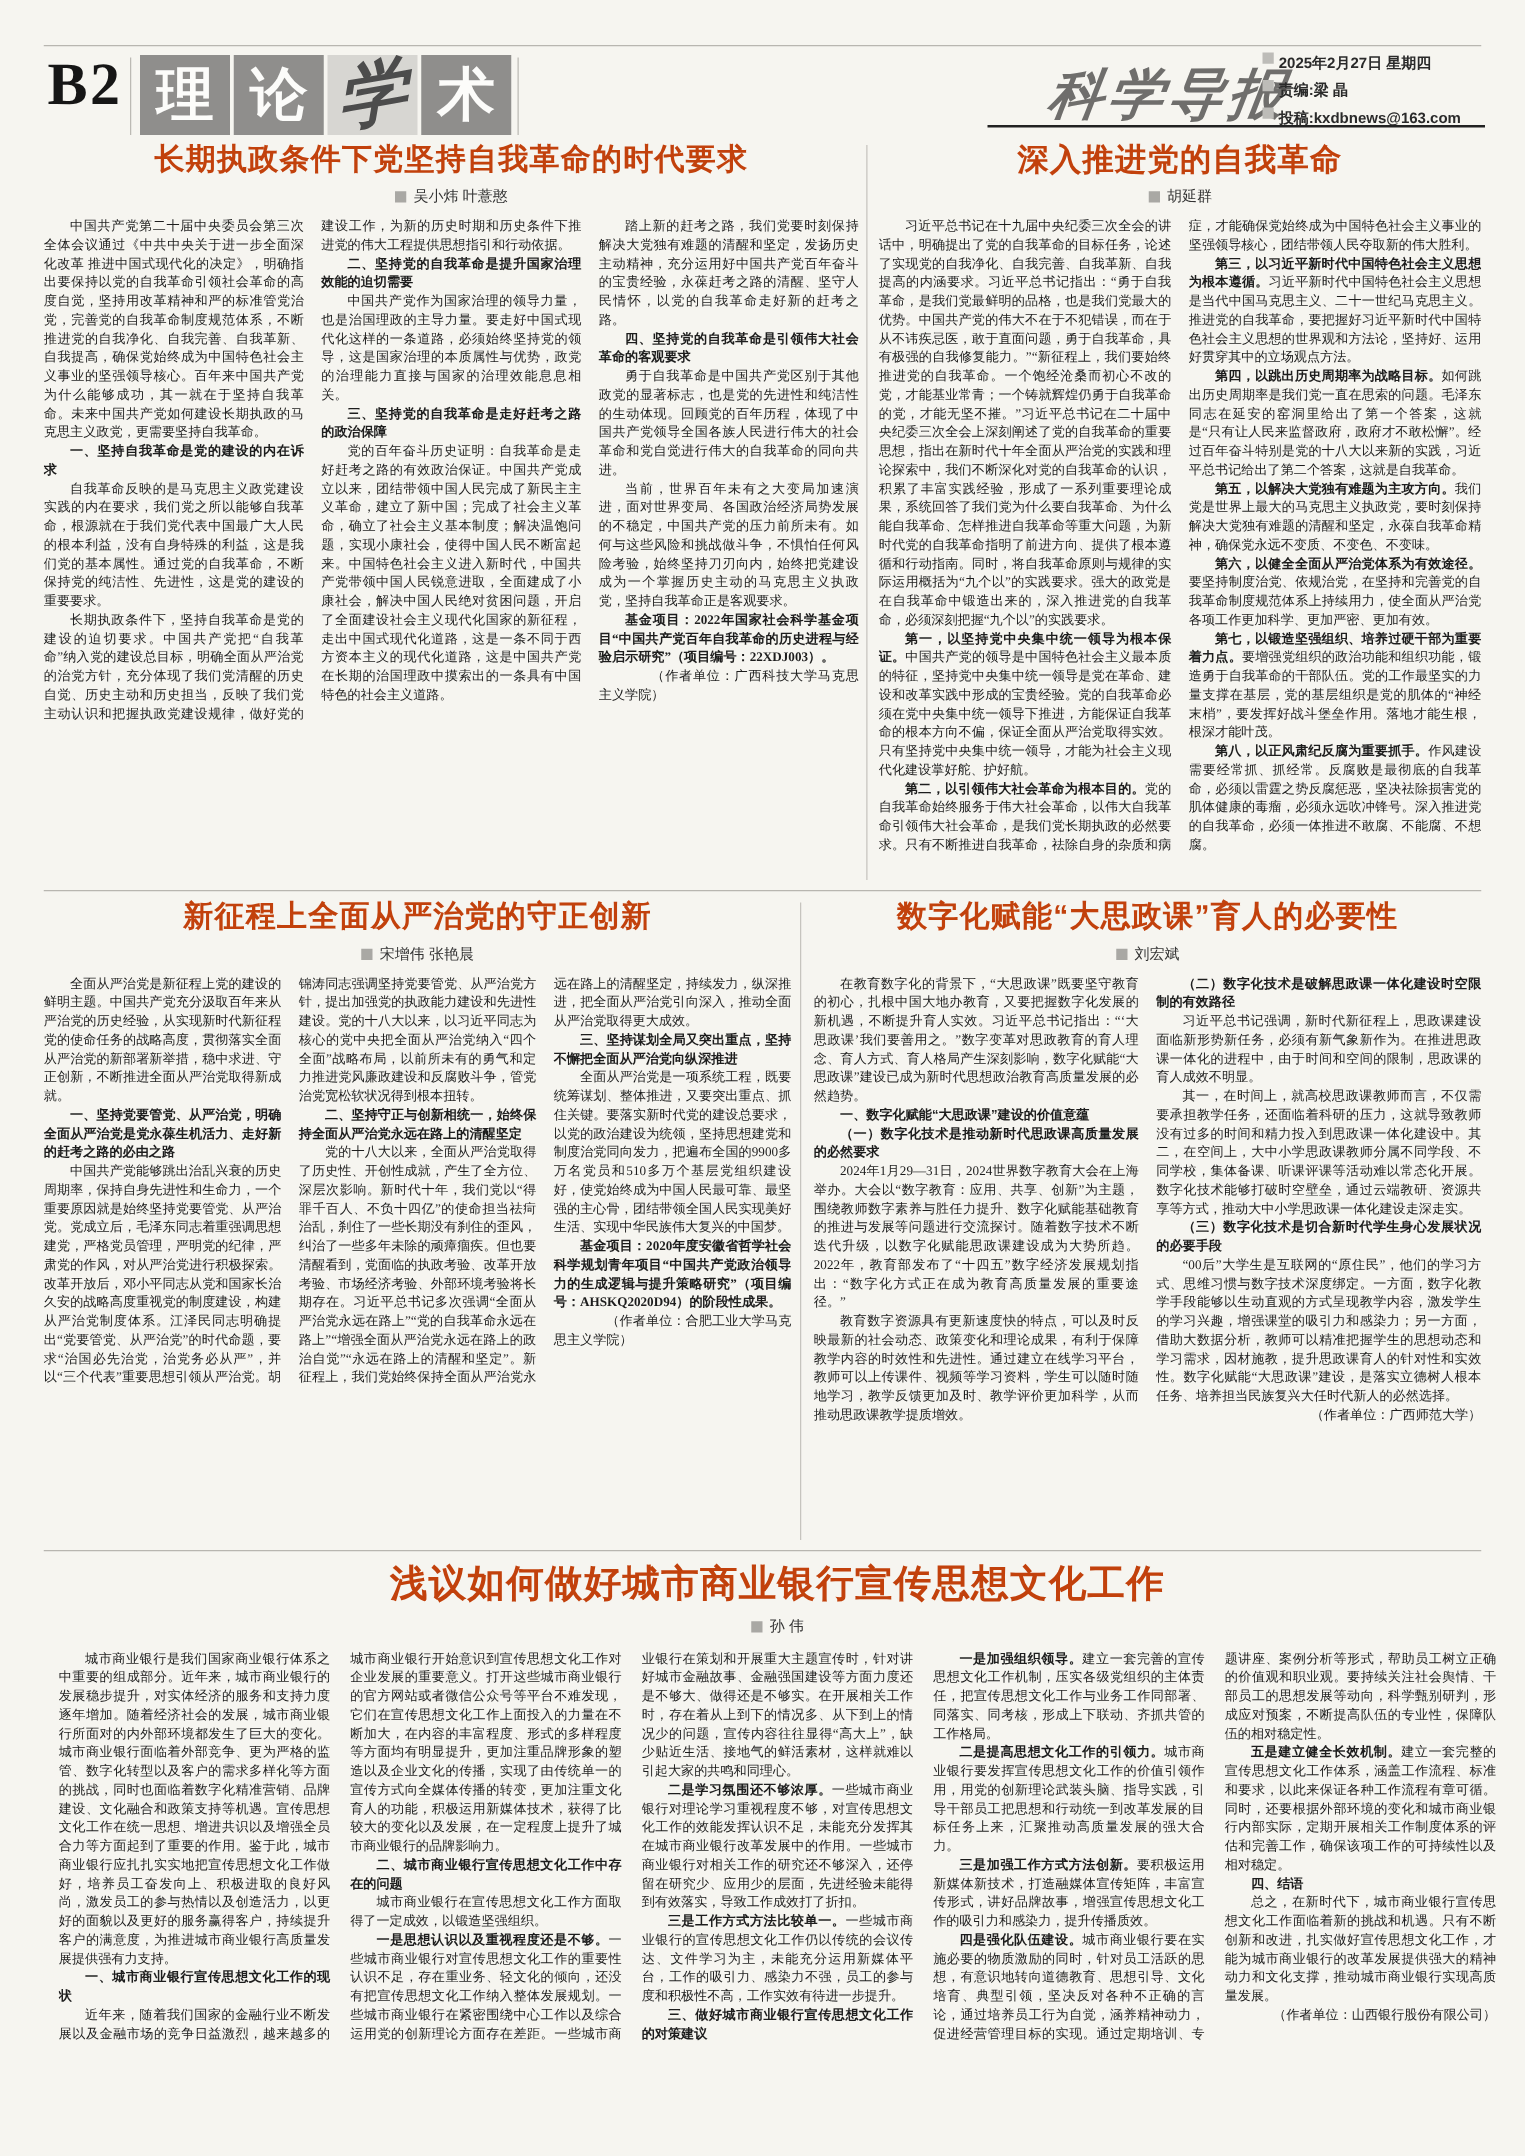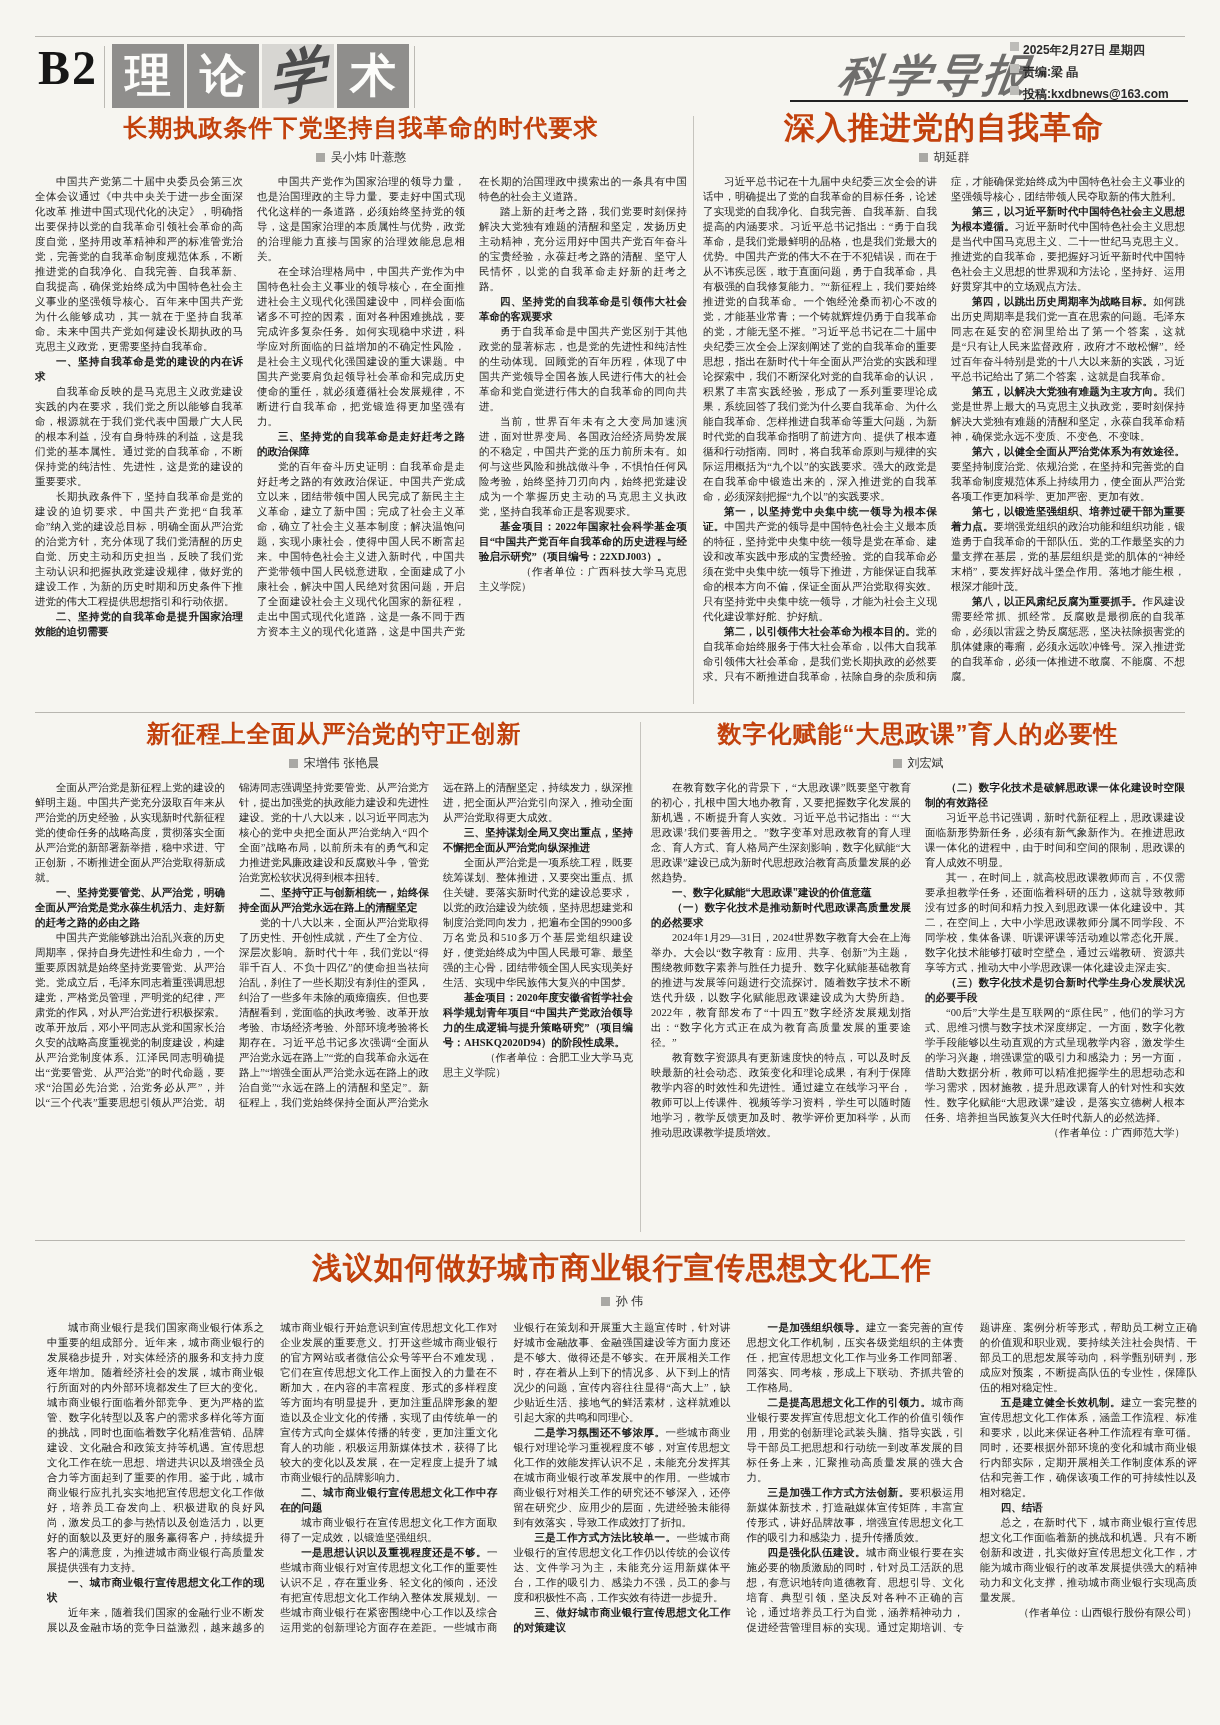--- a/index.html
+++ b/index.html
@@ -93,34 +93,33 @@
       <span class="bsq"></span>
       <span>吴小炜 叶薏憨</span>
     </div>
     <div class="colbody" style="margin-top:8px;height:528px;column-count:3;">
         <p class="blk p">中国共产党第二十届中央委员会第三次全体会议通过《中共中央关于进一步全面深化改革 推进中国式现代化的决定》，明确指出要保持以党的自我革命引领社会革命的高度自觉，坚持用改革精神和严的标准管党治党，完善党的自我革命制度规范体系，不断推进党的自我净化、自我完善、自我革新、自我提高，确保党始终成为中国特色社会主义事业的坚强领导核心。百年来中国共产党为什么能够成功，其一就在于坚持自我革命。未来中国共产党如何建设长期执政的马克思主义政党，更需要坚持自我革命。</p>
         <p class="blk h">一、坚持自我革命是党的建设的内在诉求</p>
         <p class="blk p">自我革命反映的是马克思主义政党建设实践的内在要求，我们党之所以能够自我革命，根源就在于我们党代表中国最广大人民的根本利益，没有自身特殊的利益，这是我们党的基本属性。通过党的自我革命，不断保持党的纯洁性、先进性，这是党的建设的重要要求。</p>
         <p class="blk p">长期执政条件下，坚持自我革命是党的建设的迫切要求。中国共产党把“自我革命”纳入党的建设总目标，明确全面从严治党的治党方针，充分体现了我们党清醒的历史自觉、历史主动和历史担当，反映了我们党主动认识和把握执政党建设规律，做好党的建设工作，为新的历史时期和历史条件下推进党的伟大工程提供思想指引和行动依据。</p>
         <p class="blk h">二、坚持党的自我革命是提升国家治理效能的迫切需要</p>
         <p class="blk p">中国共产党作为国家治理的领导力量，也是治国理政的主导力量。要走好中国式现代化这样的一条道路，必须始终坚持党的领导，这是国家治理的本质属性与优势，政党的治理能力直接与国家的治理效能息息相关。</p>
-        <p class="blk p">在全球治理格局中，中国共产党作为中国特色社会主义事业的领导核心，在全面推进社会主义现代化强国建设中，同样会面临诸多不可控的因素，面对各种困难挑战，要完成许多复杂任务。如何实现稳中求进，科学应对所面临的日益增加的不确定性风险，是社会主义现代化强国建设的重大课题。中国共产党要肩负起领导社会革命和完成历史使命的重任，就必须遵循社会发展规律，不断进行自我革命，把党锻造得更加坚强有力。</p>
         <p class="blk h">三、坚持党的自我革命是走好赶考之路的政治保障</p>
         <p class="blk p">党的百年奋斗历史证明：自我革命是走好赶考之路的有效政治保证。中国共产党成立以来，团结带领中国人民完成了新民主主义革命，建立了新中国；完成了社会主义革命，确立了社会主义基本制度；解决温饱问题，实现小康社会，使得中国人民不断富起来。中国特色社会主义进入新时代，中国共产党带领中国人民锐意进取，全面建成了小康社会，解决中国人民绝对贫困问题，开启了全面建设社会主义现代化国家的新征程，走出中国式现代化道路，这是一条不同于西方资本主义的现代化道路，这是中国共产党在长期的治国理政中摸索出的一条具有中国特色的社会主义道路。</p>
         <p class="blk p">踏上新的赶考之路，我们党要时刻保持解决大党独有难题的清醒和坚定，发扬历史主动精神，充分运用好中国共产党百年奋斗的宝贵经验，永葆赶考之路的清醒、坚守人民情怀，以党的自我革命走好新的赶考之路。</p>
         <p class="blk h">四、坚持党的自我革命是引领伟大社会革命的客观要求</p>
         <p class="blk p">勇于自我革命是中国共产党区别于其他政党的显著标志，也是党的先进性和纯洁性的生动体现。回顾党的百年历程，体现了中国共产党领导全国各族人民进行伟大的社会革命和党自觉进行伟大的自我革命的同向共进。</p>
         <p class="blk p">当前，世界百年未有之大变局加速演进，面对世界变局、各国政治经济局势发展的不稳定，中国共产党的压力前所未有。如何与这些风险和挑战做斗争，不惧怕任何风险考验，始终坚持刀刃向内，始终把党建设成为一个掌握历史主动的马克思主义执政党，坚持自我革命正是客观要求。</p>
         <p class="blk fund">基金项目：2022年国家社会科学基金项目“中国共产党百年自我革命的历史进程与经验启示研究”（项目编号：22XDJ003）。</p>
         <p class="blk affil">（作者单位：广西科技大学马克思主义学院）</p>
       </div>
   </div>
   <div class="vrule" style="left:658px;top:4px;height:588px;"></div>
   <div class="article" style="left:668px;width:482px;">
-    <div class="headline" style="font-size:31px;line-height:32px;">深入推进党的自我革命</div>
+    <div class="headline" style="font-size:25px;line-height:32px;">深入推进党的自我革命</div>
     <div class="byline">
       <span class="bsq"></span>
       <span>胡延群</span>
     </div>
     <div class="colbody" style="margin-top:8px;height:528px;column-count:2;">
         <p class="blk p">习近平总书记在十九届中央纪委三次全会的讲话中，明确提出了党的自我革命的目标任务，论述了实现党的自我净化、自我完善、自我革新、自我提高的内涵要求。习近平总书记指出：“勇于自我革命，是我们党最鲜明的品格，也是我们党最大的优势。中国共产党的伟大不在于不犯错误，而在于从不讳疾忌医，敢于直面问题，勇于自我革命，具有极强的自我修复能力。”“新征程上，我们要始终推进党的自我革命。一个饱经沧桑而初心不改的党，才能基业常青；一个铸就辉煌仍勇于自我革命的党，才能无坚不摧。”习近平总书记在二十届中央纪委三次全会上深刻阐述了党的自我革命的重要思想，指出在新时代十年全面从严治党的实践和理论探索中，我们不断深化对党的自我革命的认识，积累了丰富实践经验，形成了一系列重要理论成果，系统回答了我们党为什么要自我革命、为什么能自我革命、怎样推进自我革命等重大问题，为新时代党的自我革命指明了前进方向、提供了根本遵循和行动指南。同时，将自我革命原则与规律的实际运用概括为“九个以”的实践要求。强大的政党是在自我革命中锻造出来的，深入推进党的自我革命，必须深刻把握“九个以”的实践要求。</p>
         <p class="blk k"><b class="lead">第一，以坚持党中央集中统一领导为根本保证。</b>中国共产党的领导是中国特色社会主义最本质的特征，坚持党中央集中统一领导是党在革命、建设和改革实践中形成的宝贵经验。党的自我革命必须在党中央集中统一领导下推进，方能保证自我革命的根本方向不偏，保证全面从严治党取得实效。只有坚持党中央集中统一领导，才能为社会主义现代化建设掌好舵、护好航。</p>
         <p class="blk k"><b class="lead">第二，以引领伟大社会革命为根本目的。</b>党的自我革命始终服务于伟大社会革命，以伟大自我革命引领伟大社会革命，是我们党长期执政的必然要求。只有不断推进自我革命，祛除自身的杂质和病症，才能确保党始终成为中国特色社会主义事业的坚强领导核心，团结带领人民夺取新的伟大胜利。</p>
         <p class="blk k"><b class="lead">第三，以习近平新时代中国特色社会主义思想为根本遵循。</b>习近平新时代中国特色社会主义思想是当代中国马克思主义、二十一世纪马克思主义。推进党的自我革命，要把握好习近平新时代中国特色社会主义思想的世界观和方法论，坚持好、运用好贯穿其中的立场观点方法。</p>
         <p class="blk k"><b class="lead">第四，以跳出历史周期率为战略目标。</b>如何跳出历史周期率是我们党一直在思索的问题。毛泽东同志在延安的窑洞里给出了第一个答案，这就是“只有让人民来监督政府，政府才不敢松懈”。经过百年奋斗特别是党的十八大以来新的实践，习近平总书记给出了第二个答案，这就是自我革命。</p>

